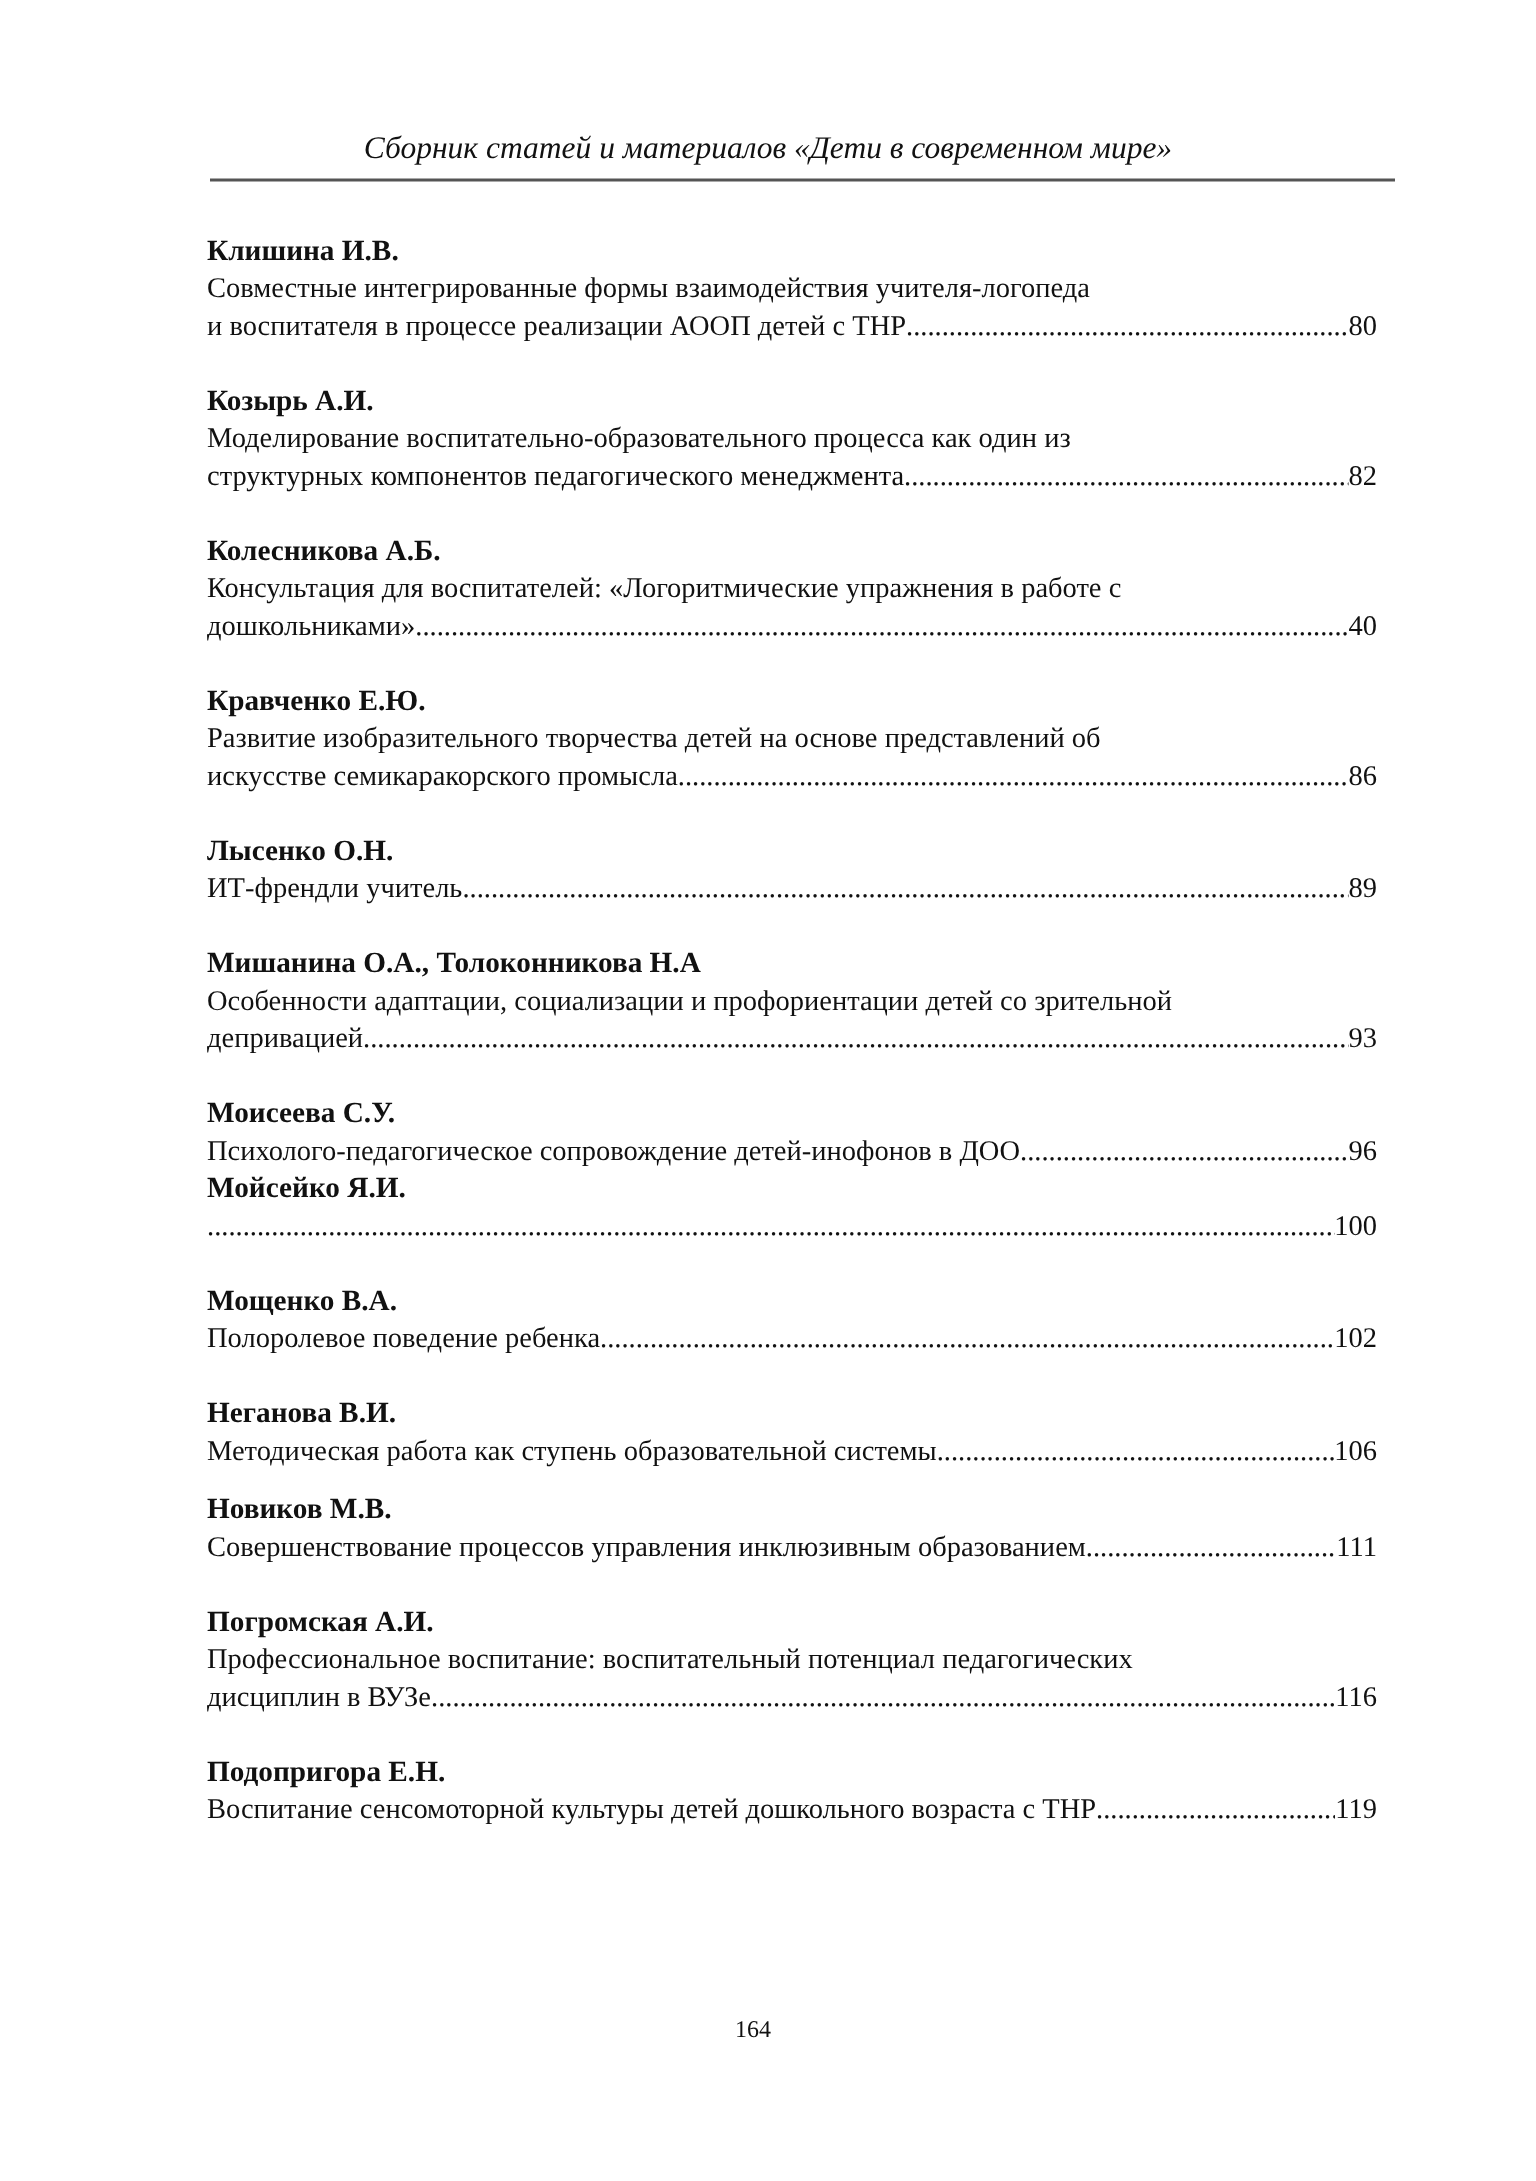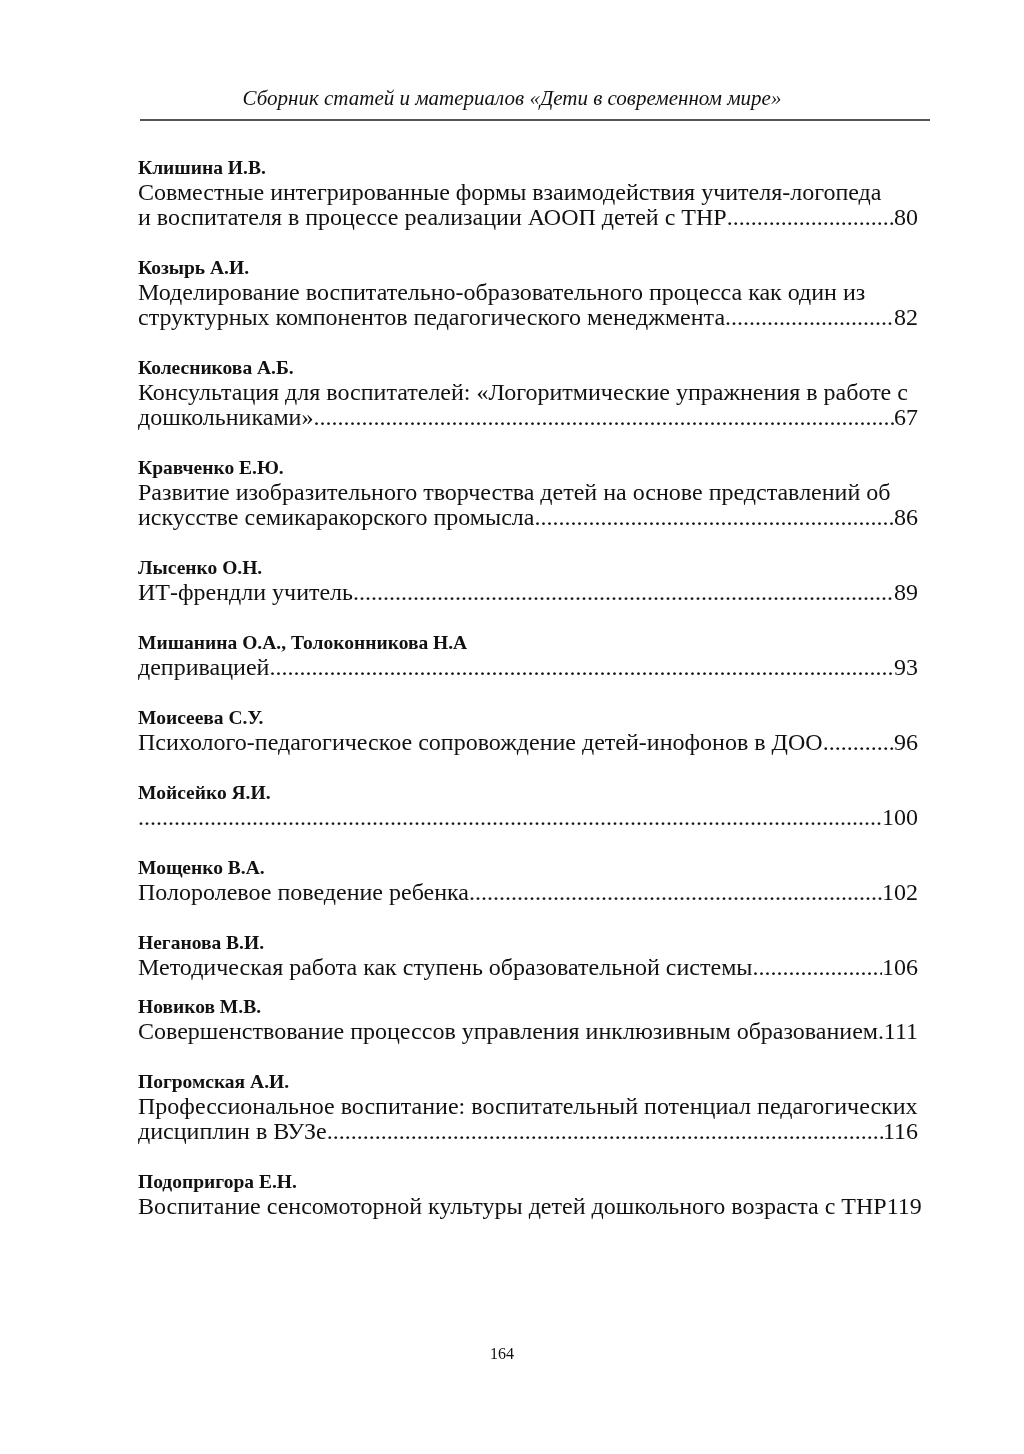--- a/index.html
+++ b/index.html
@@ -5,21 +5,21 @@
     html, body { margin: 0; padding: 0; background: #ffffff; }
     body { width: 1024px; height: 1454px; position: relative; overflow: hidden;
            font-family: "Liberation Serif", "DejaVu Serif", serif; color: #111; }
     .header { position: absolute; left: 0; width: 1024px; top: 86px; text-align: center;
               font-style: italic; font-size: 21px; }
     .rule { position: absolute; left: 140px; width: 790px; top: 119px; height: 0;
             border-top: 2px solid #555; }
     .toc { position: absolute; left: 138px; top: 155px; width: 780px; }
     .entry { margin: 0; }
     .author { font-weight: bold; font-size: 19.5px; line-height: 25px; height: 25px; }
-    .line { font-size: 24px; line-height: 25px; white-space: nowrap; display: flex; text-align: center; }
+    .line { font-size: 19px; line-height: 25px; white-space: nowrap; display: flex; text-align: center; }
     .line .t { white-space: nowrap; }
     .line .dots { flex: 1; overflow: hidden; white-space: nowrap; }
     .line .pg { white-space: nowrap; }
     .pagenum { position: absolute; left: 0; width: 1004px; top: 1345px; text-align: center; font-size: 16px; }
   </style>
 </head>
 <body>
 
 <div class="header">Сборник статей и материалов «Дети в современном мире»</div>
 <div class="rule"></div>
@@ -48,21 +48,21 @@
       </div>
     </div>
     <div class="entry" style="margin-top: 25px;">
       <div class="author">Колесникова А.Б.</div>
       <div class="line">
         <span class="t">Консультация для воспитателей: «Логоритмические упражнения в работе с</span>
       </div>
       <div class="line">
         <span class="t">дошкольниками»</span>
         <span class="dots">............................................................................................................................................................................................................................................................................................................</span>
-        <span class="pg">67</span>
+        <span class="pg">40</span>
       </div>
     </div>
     <div class="entry" style="margin-top: 25px;">
       <div class="author">Кравченко Е.Ю.</div>
       <div class="line">
         <span class="t">Развитие изобразительного творчества детей на основе представлений об</span>
       </div>
       <div class="line">
         <span class="t">искусстве семикаракорского промысла</span>
         <span class="dots">............................................................................................................................................................................................................................................................................................................</span>
@@ -73,34 +73,37 @@
       <div class="author">Лысенко О.Н.</div>
       <div class="line">
         <span class="t">ИТ-френдли учитель</span>
         <span class="dots">............................................................................................................................................................................................................................................................................................................</span>
         <span class="pg">89</span>
       </div>
     </div>
     <div class="entry" style="margin-top: 25px;">
       <div class="author">Мишанина О.А., Толоконникова Н.А</div>
       <div class="line">
+        <span class="t">Особенности адаптации, социализации и профориентации детей со зрительной</span>
+      </div>
+      <div class="line">
         <span class="t">депривацией</span>
         <span class="dots">............................................................................................................................................................................................................................................................................................................</span>
         <span class="pg">93</span>
       </div>
     </div>
     <div class="entry" style="margin-top: 25px;">
       <div class="author">Моисеева С.У.</div>
       <div class="line">
         <span class="t">Психолого-педагогическое сопровождение детей-инофонов в ДОО</span>
         <span class="dots">............................................................................................................................................................................................................................................................................................................</span>
         <span class="pg">96</span>
       </div>
     </div>
-    <div class="entry" style="margin-top: 25px;">
+    <div class="entry" style="">
       <div class="author">Мойсейко Я.И.</div>
       <div class="line">
         <span class="dots">............................................................................................................................................................................................................................................................................................................</span>
         <span class="pg">100</span>
       </div>
     </div>
     <div class="entry" style="margin-top: 25px;">
       <div class="author">Мощенко В.А.</div>
       <div class="line">
         <span class="t">Полоролевое поведение ребенка</span>

